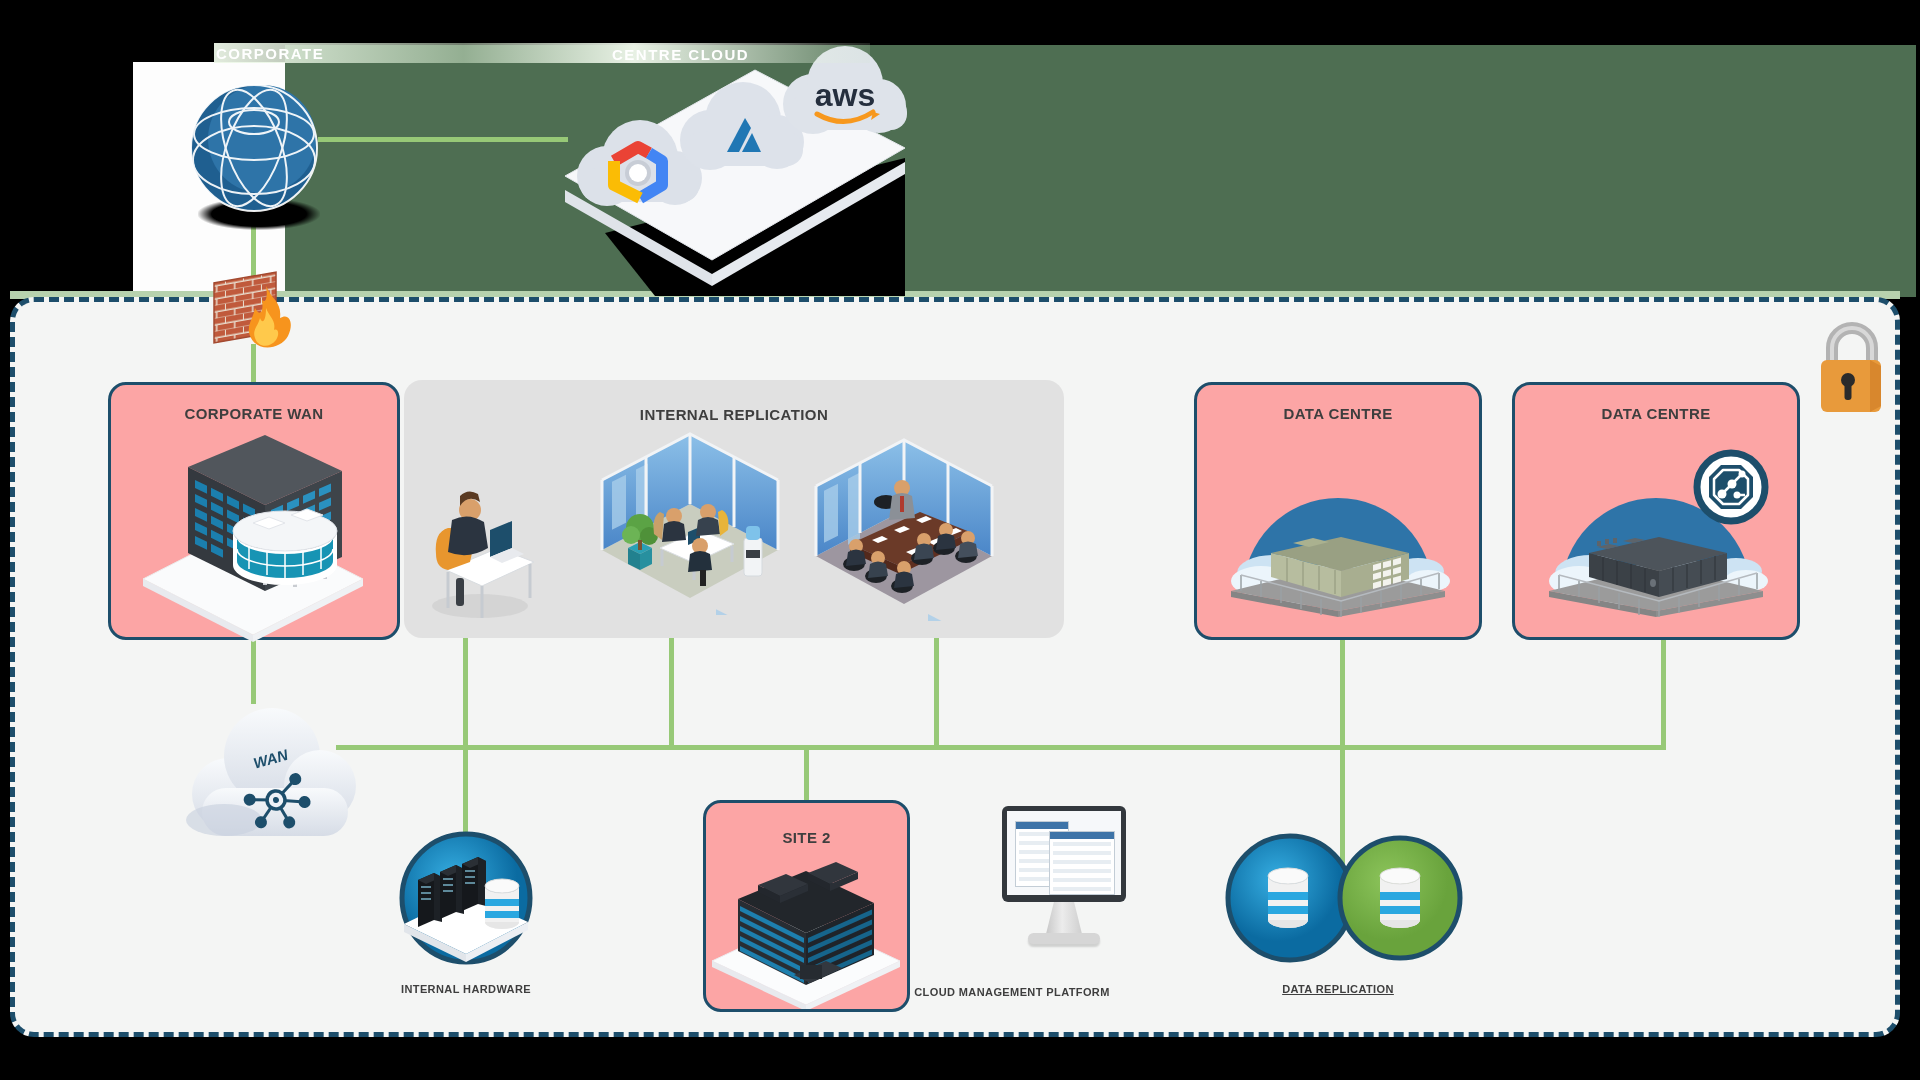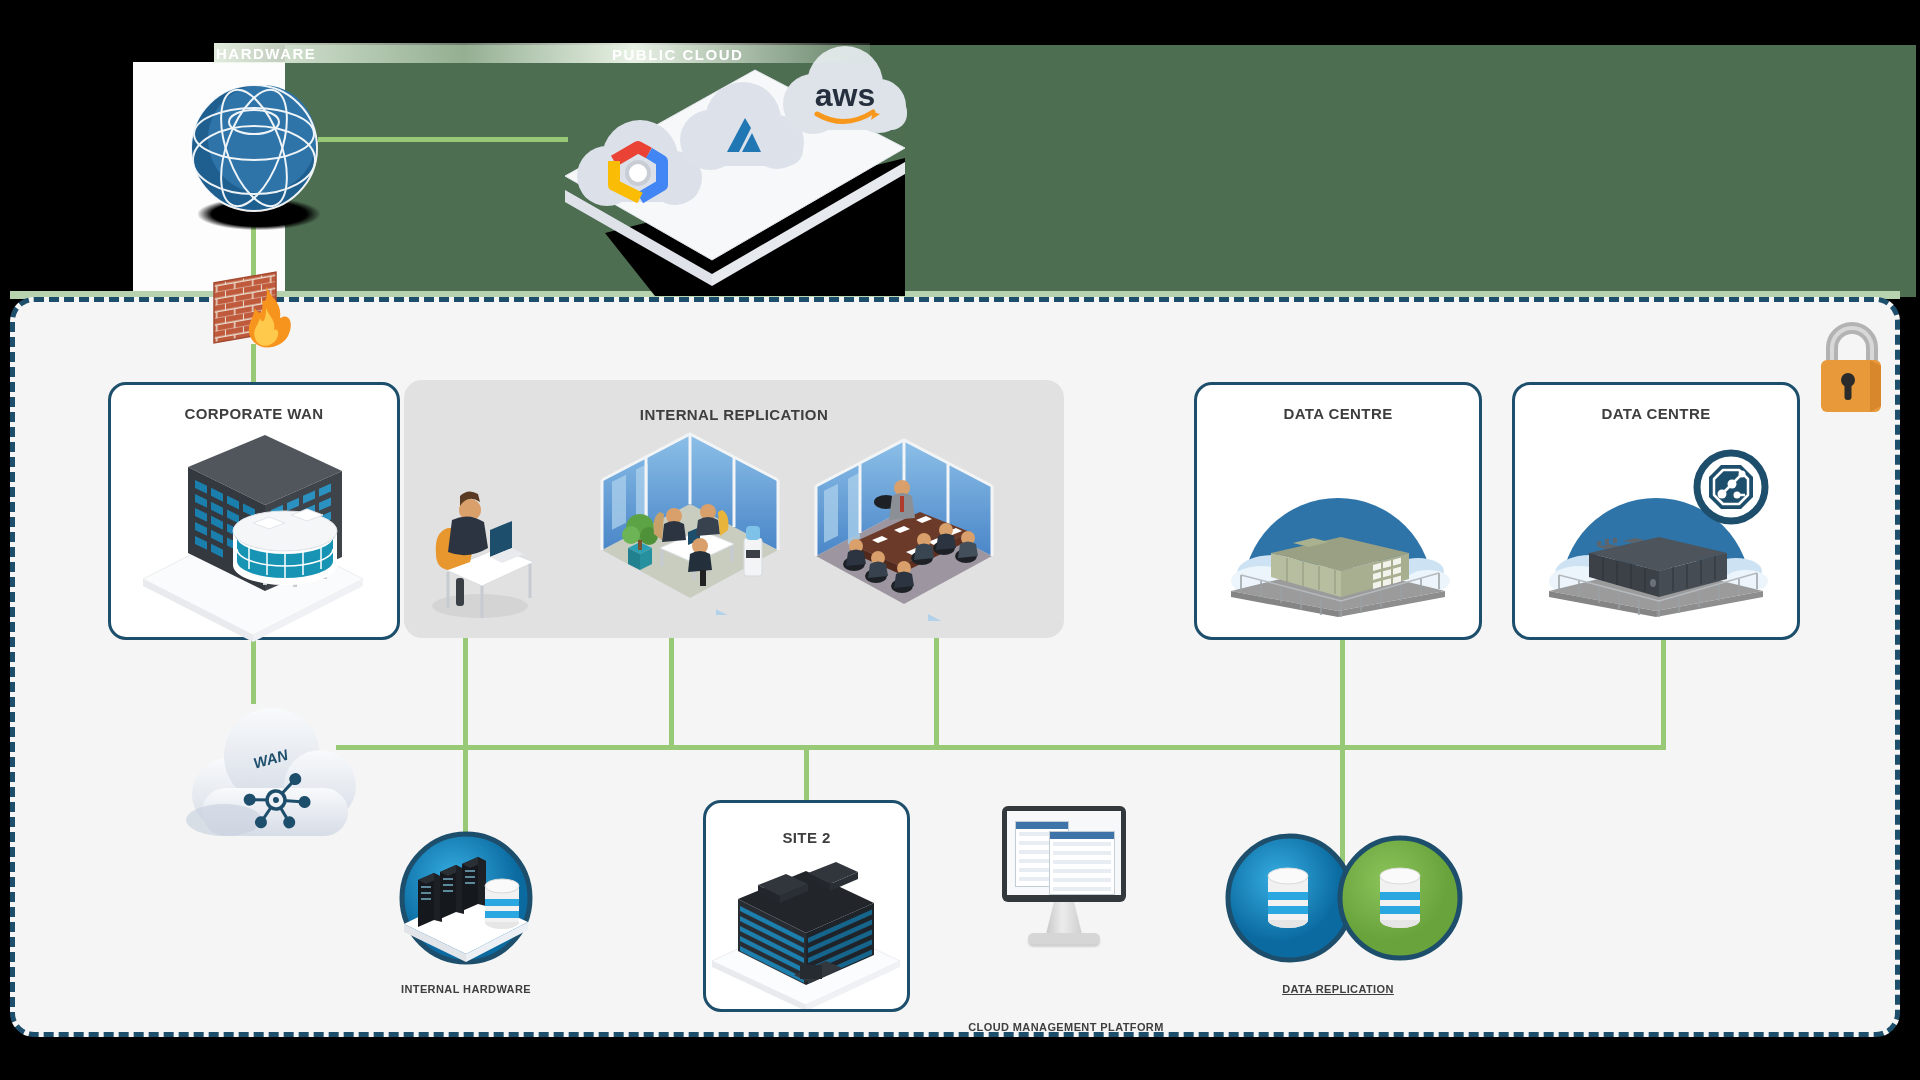--- a/index.html
+++ b/index.html
@@ -2,21 +2,21 @@
 <html><head>
 <meta charset="utf-8">
 <style>
   html,body{margin:0;padding:0;background:#000;}
   #stage{position:relative;width:1920px;height:1080px;background:#000;overflow:hidden;
          font-family:"Liberation Sans",sans-serif;}
   .abs{position:absolute;}
   .line{position:absolute;background:#97c977;z-index:6;}
   .toplabel{position:absolute;z-index:9;color:#fff;font-weight:bold;font-size:15px;
             letter-spacing:1.5px;white-space:nowrap;}
-  .card{position:absolute;background:#ffffff;border:3px solid #1d4e6b;border-radius:18px;z-index:10;}
+  .card{position:absolute;background:#fca5a5;border:3px solid #1d4e6b;border-radius:18px;z-index:10;}
   .card-title,.panel-title{position:absolute;left:0;right:0;text-align:center;
             font-weight:bold;font-size:15px;color:#3e3e3e;letter-spacing:.4px;}
   .node-label{position:absolute;z-index:12;text-align:center;font-weight:bold;font-size:11px;
             color:#3e3e3e;letter-spacing:.4px;white-space:nowrap;}
   #zone-box{position:absolute;left:10px;top:297px;width:1890px;height:740px;
             background:#f4f5f4;border:5px dashed #1d4e6b;border-radius:24px;z-index:4;box-sizing:border-box;}
   #zone-glow{position:absolute;left:10px;top:291px;width:1890px;height:8px;background:#b7d2ae;z-index:3;}
   #green-bg{position:absolute;left:285px;top:45px;width:1631px;height:252px;background:#4e6e52;z-index:1;}
   #white-patch{position:absolute;left:133px;top:62px;width:152px;height:235px;background:#fdfdfd;z-index:2;}
   #label-band{position:absolute;left:214px;top:43px;width:656px;height:20px;z-index:8;
@@ -37,22 +37,22 @@
      border-radius:6px;z-index:11;box-shadow:0 3px 2px rgba(0,0,0,.15);}
 </style>
 </head>
 <body>
 
 <div id="stage">
 
   <div id="green-bg"></div>
   <div id="white-patch"></div>
   <div id="label-band"></div>
-  <div class="toplabel" style="left:216px;top:45px;">HARDWARE</div>
-  <div class="toplabel" style="left:612px;top:46px;">PUBLIC CLOUD</div>
+  <div class="toplabel" style="left:216px;top:45px;">CORPORATE</div>
+  <div class="toplabel" style="left:612px;top:46px;">CENTRE CLOUD</div>
 
   <div class="line" style="left:318px;top:137px;width:250px;height:5px;"></div>
   <div class="line" style="left:251px;top:208px;width:5px;height:70px;z-index:2;"></div>
   <div class="line" style="left:251px;top:344px;width:5px;height:42px;"></div>
   <div class="line" style="left:251px;top:632px;width:5px;height:72px;"></div>
   <div class="line" style="left:336px;top:745px;width:1330px;height:5px;"></div>
   <div class="line" style="left:463px;top:632px;width:5px;height:205px;"></div>
   <div class="line" style="left:669px;top:632px;width:5px;height:115px;"></div>
   <div class="line" style="left:934px;top:632px;width:5px;height:115px;"></div>
   <div class="line" style="left:804px;top:747px;width:5px;height:58px;"></div>
@@ -596,21 +596,21 @@
           <div class="rows"></div>
       </div>
       <div class="appwin" style="left:42px;top:20px;width:64px;height:62px;">
         <div class="hdr"></div>
           <div class="rows"></div>
       </div>
     </div>
   </div>
   <div class="monitor-neck"></div>
   <div class="monitor-base"></div>
-  <div class="node-label" style="left:926px;top:986px;width:280px;margin-top:35px;">CLOUD MANAGEMENT PLATFORM</div>
+  <div class="node-label" style="left:872px;top:986px;width:280px;">CLOUD MANAGEMENT PLATFORM</div>
 
   <svg class="abs" style="left:1222px;top:830px;z-index:10;" width="248" height="136" viewBox="0 0 248 136">
     <defs>
       <radialGradient id="repb" cx="40%" cy="35%">
         <stop offset="0" stop-color="#36aee2"></stop>
           <stop offset="1" stop-color="#0b6ba1"></stop>
       </radialGradient>
       <radialGradient id="repg" cx="40%" cy="35%">
         <stop offset="0" stop-color="#8cc45b"></stop>
           <stop offset="1" stop-color="#69a33c"></stop>

